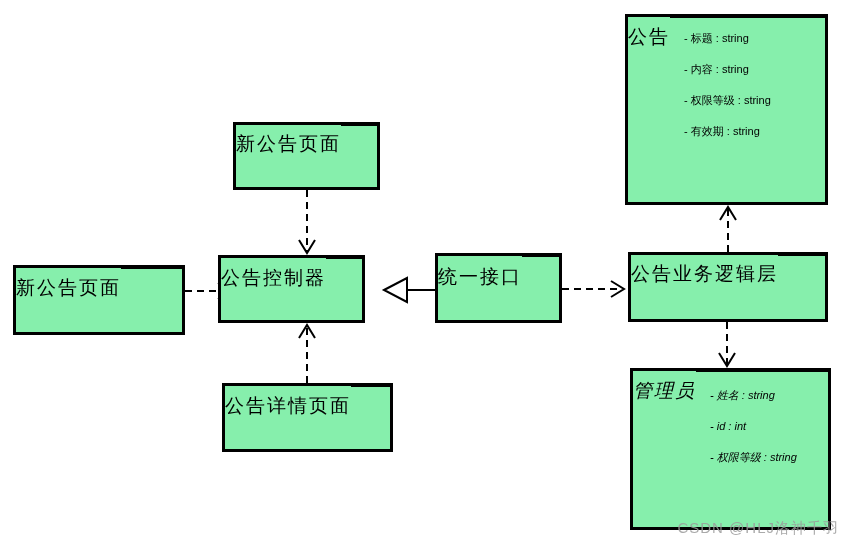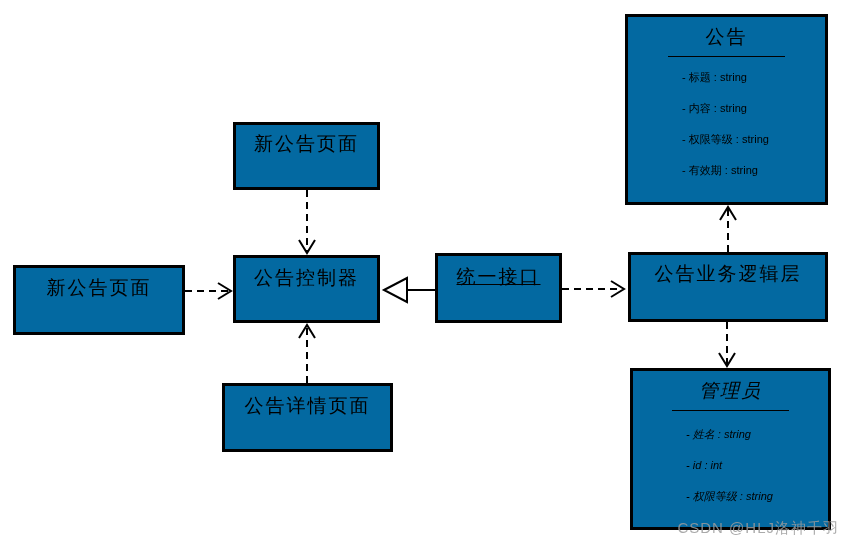--- a/index.html
+++ b/index.html
@@ -11,25 +11,24 @@
   #canvas {
     position: relative;
     width: 844px;
     height: 542px;
     background: #ffffff;
     overflow: hidden;
   }
   .uml-box {
     position: absolute;
     box-sizing: border-box;
-    background: #0369a1;
+    background: #86efac;
     border: 3px solid #000000;
     display: flex;
-    flex-direction: column;
-    align-items: center;
+    flex-direction: row;
   }
   .uml-title {
     box-sizing: border-box;
     display: flex;
     align-items: center;
     justify-content: center;
     font-size: 19px;
     color: #000000;
     letter-spacing: 2px;
     flex: 0 0 auto;
@@ -126,27 +125,27 @@
     <div class="uml-compartment" style="height:12px;"></div>
     <div class="uml-compartment" style="flex:1 1 auto;"></div>
   </div>
 
   <div class="uml-box" style="left:13px; top:265px; width:172px; height:70px;">
     <div class="uml-title" style="height:39px;">新公告页面</div>
     <div class="uml-compartment" style="height:11px;"></div>
     <div class="uml-compartment" style="flex:1 1 auto;"></div>
   </div>
 
-  <div class="uml-box" style="left:233px; top:255px; width:147px; height:68px;">
+  <div class="uml-box" style="left:218px; top:255px; width:147px; height:68px;">
     <div class="uml-title" style="height:39px;">公告控制器</div>
     <div class="uml-compartment" style="height:11px;"></div>
     <div class="uml-compartment" style="flex:1 1 auto;"></div>
   </div>
 
-  <div class="uml-box" style="left:435px; top:253px; width:127px; height:70px;text-decoration:underline;">
+  <div class="uml-box" style="left:435px; top:253px; width:127px; height:70px;">
     <div class="uml-title" style="height:41px;">统一接口</div>
     <div class="uml-compartment" style="height:11px;"></div>
     <div class="uml-compartment" style="flex:1 1 auto;"></div>
   </div>
 
   <div class="uml-box" style="left:628px; top:252px; width:200px; height:70px;">
     <div class="uml-title" style="height:38px;">公告业务逻辑层</div>
     <div class="uml-compartment" style="height:13px;"></div>
     <div class="uml-compartment" style="flex:1 1 auto;"></div>
   </div>

